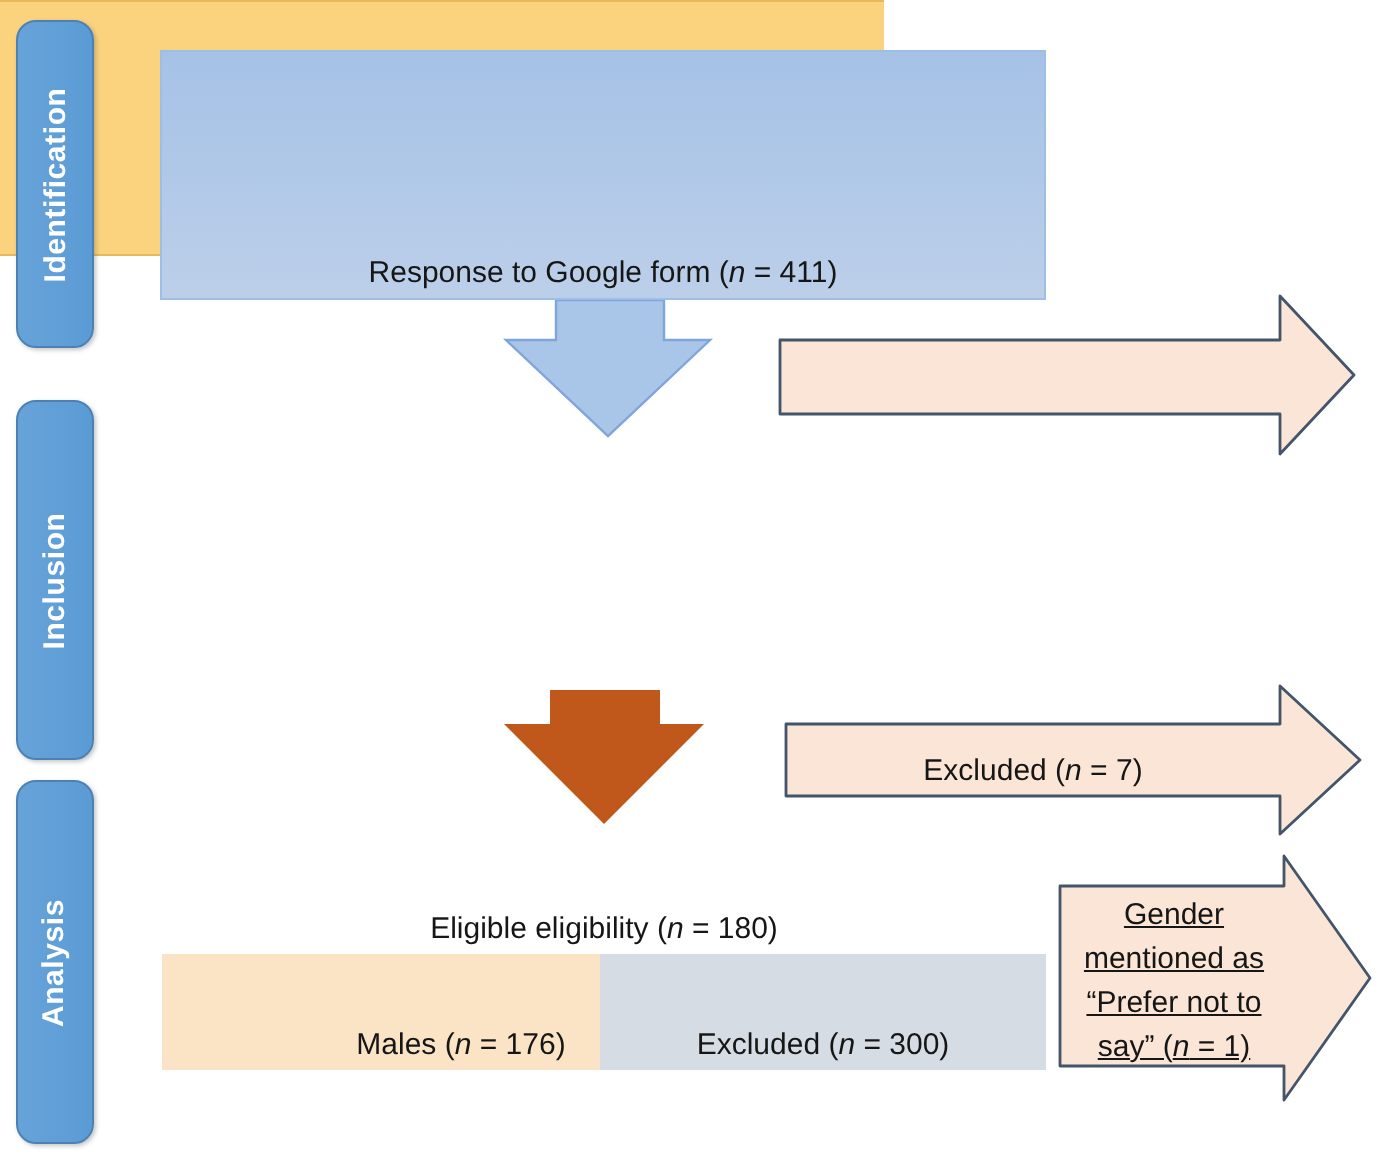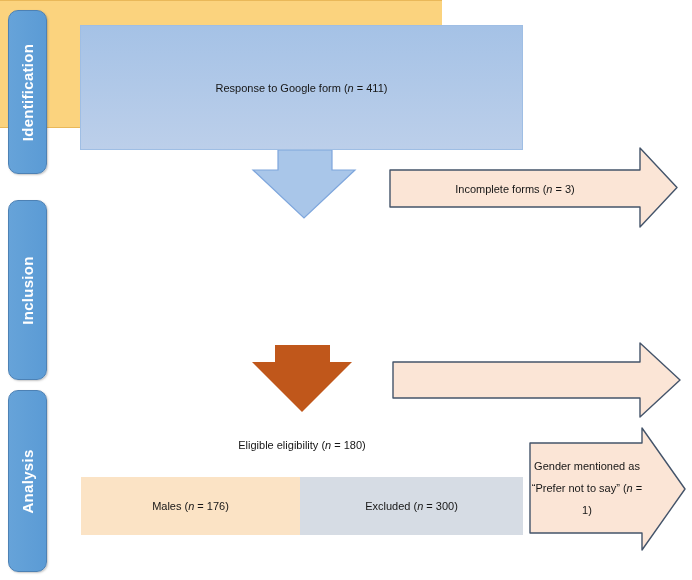--- a/index.html
+++ b/index.html
@@ -14,51 +14,52 @@
     border:1px solid #4d81b4;border-radius:10px;
     display:flex;align-items:center;justify-content:center;
     box-shadow:1px 1px 2px rgba(90,90,90,.35);
   }
   .stage-label span{
     transform:rotate(-90deg);white-space:nowrap;
     color:#fff;font-weight:bold;font-size:15px;letter-spacing:.3px;
   }
   
   .flow-box{
-    position:absolute;display:flex;align-items:center;justify-content:center;
-    text-align:center;font-size:11px;line-height:24px;
+    position:absolute;display:flex;align-items:flex-end;justify-content:center;
+    text-align:center;font-size:15px;line-height:24px;
   }
   #top-box{
     left:80px;top:25px;width:443px;height:125px;
     background:linear-gradient(180deg,#a5c2e6,#bccfea);
     border:1px solid #9fbee4;box-sizing:border-box;
   }
   #middle-box{
     left:81px;top:218px;width:442px;height:128px;
     background:var(--middle-box-fill,#C0571B);
   }
   #gold-box{
     left:81px;top:413px;width:442px;height:128px;
     background:var(--gold-fill,#FBD37E);
     border-top:1px solid #e9b859;border-bottom:1px solid #e9b859;
     box-sizing:border-box;
   }
   #eligible-zone{left:81px;top:413px;width:442px;height:64px;}
   #males-box{
     left:81px;top:477px;width:219px;height:58px;
     background:var(--males-fill,#FBE3C5);
+    padding-left:40px;
   }
   #females-box{
     left:300px;top:477px;width:223px;height:58px;
     background:var(--females-fill,#D6DCE4);
   }
   
   #incomplete-label{left:390px;top:170px;width:250px;height:37px;}
   #excluded-label{left:393px;top:362px;width:247px;height:36px;}
-  #gender-label{left:531px;top:441px;width:112px;height:94px;line-height:22px;}
+  #gender-label{left:531px;top:441px;width:112px;height:94px;line-height:22px;text-decoration:underline;}
   .nvar{font-style:italic;}
   
   #arrow-layer{position:absolute;left:0;top:0;width:692px;height:580px;}
   .down-arrow-blue{fill:var(--blue-arrow-fill,#A9C6E9);stroke:#7ea6dc;stroke-width:1.2;}
   .down-arrow-orange{fill:var(--middle-box-fill,#C0571B);stroke:none;}
   .side-arrow{fill:var(--arrow-fill,#FBE5D6);stroke:var(--arrow-border,#44546A);stroke-width:1.4;stroke-linejoin:round;}
 </style>
 </head>
 <body>
 
@@ -107,26 +108,26 @@
       <span>Males (</span><span class="nvar">n</span><span> = 176)</span>
     </div>
   </div>
 
   <div id="females-box" class="flow-box">
     <div>
       <span>Excluded (</span><span class="nvar">n</span><span> = 300)</span>
     </div>
   </div>
 
-  <div id="incomplete-label" class="flow-box">
+
+  <div id="excluded-label" class="flow-box">
     <div>
-      <span>Incomplete forms (</span><span class="nvar">n</span><span> = 3)</span>
+      <span>Excluded (</span><span class="nvar">n</span><span> = 7)</span>
     </div>
   </div>
-
 
   <div id="gender-label" class="flow-box">
     <div>
       <span>Gender mentioned as “Prefer not to say” (</span><span class="nvar">n</span><span> = 1)</span>
     </div>
   </div>
 
 </div>
 
 </body></html>

